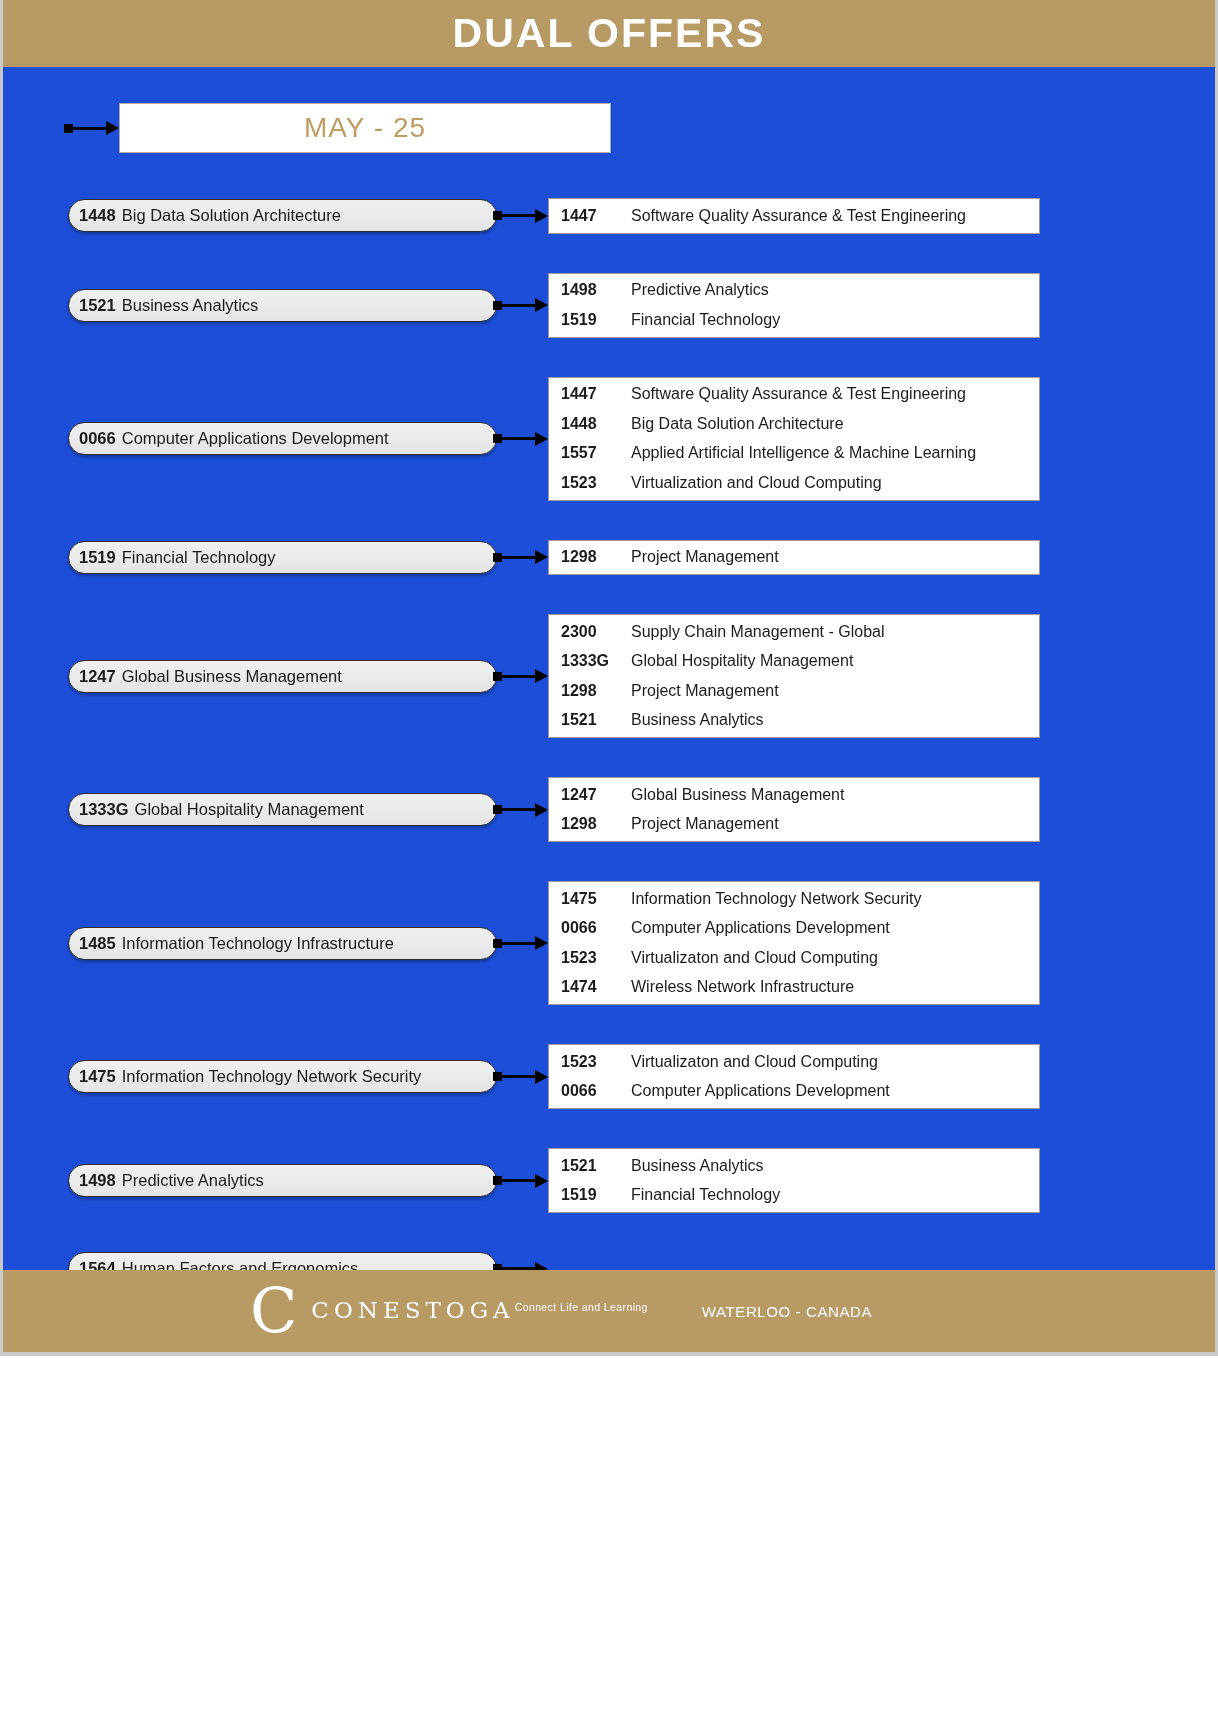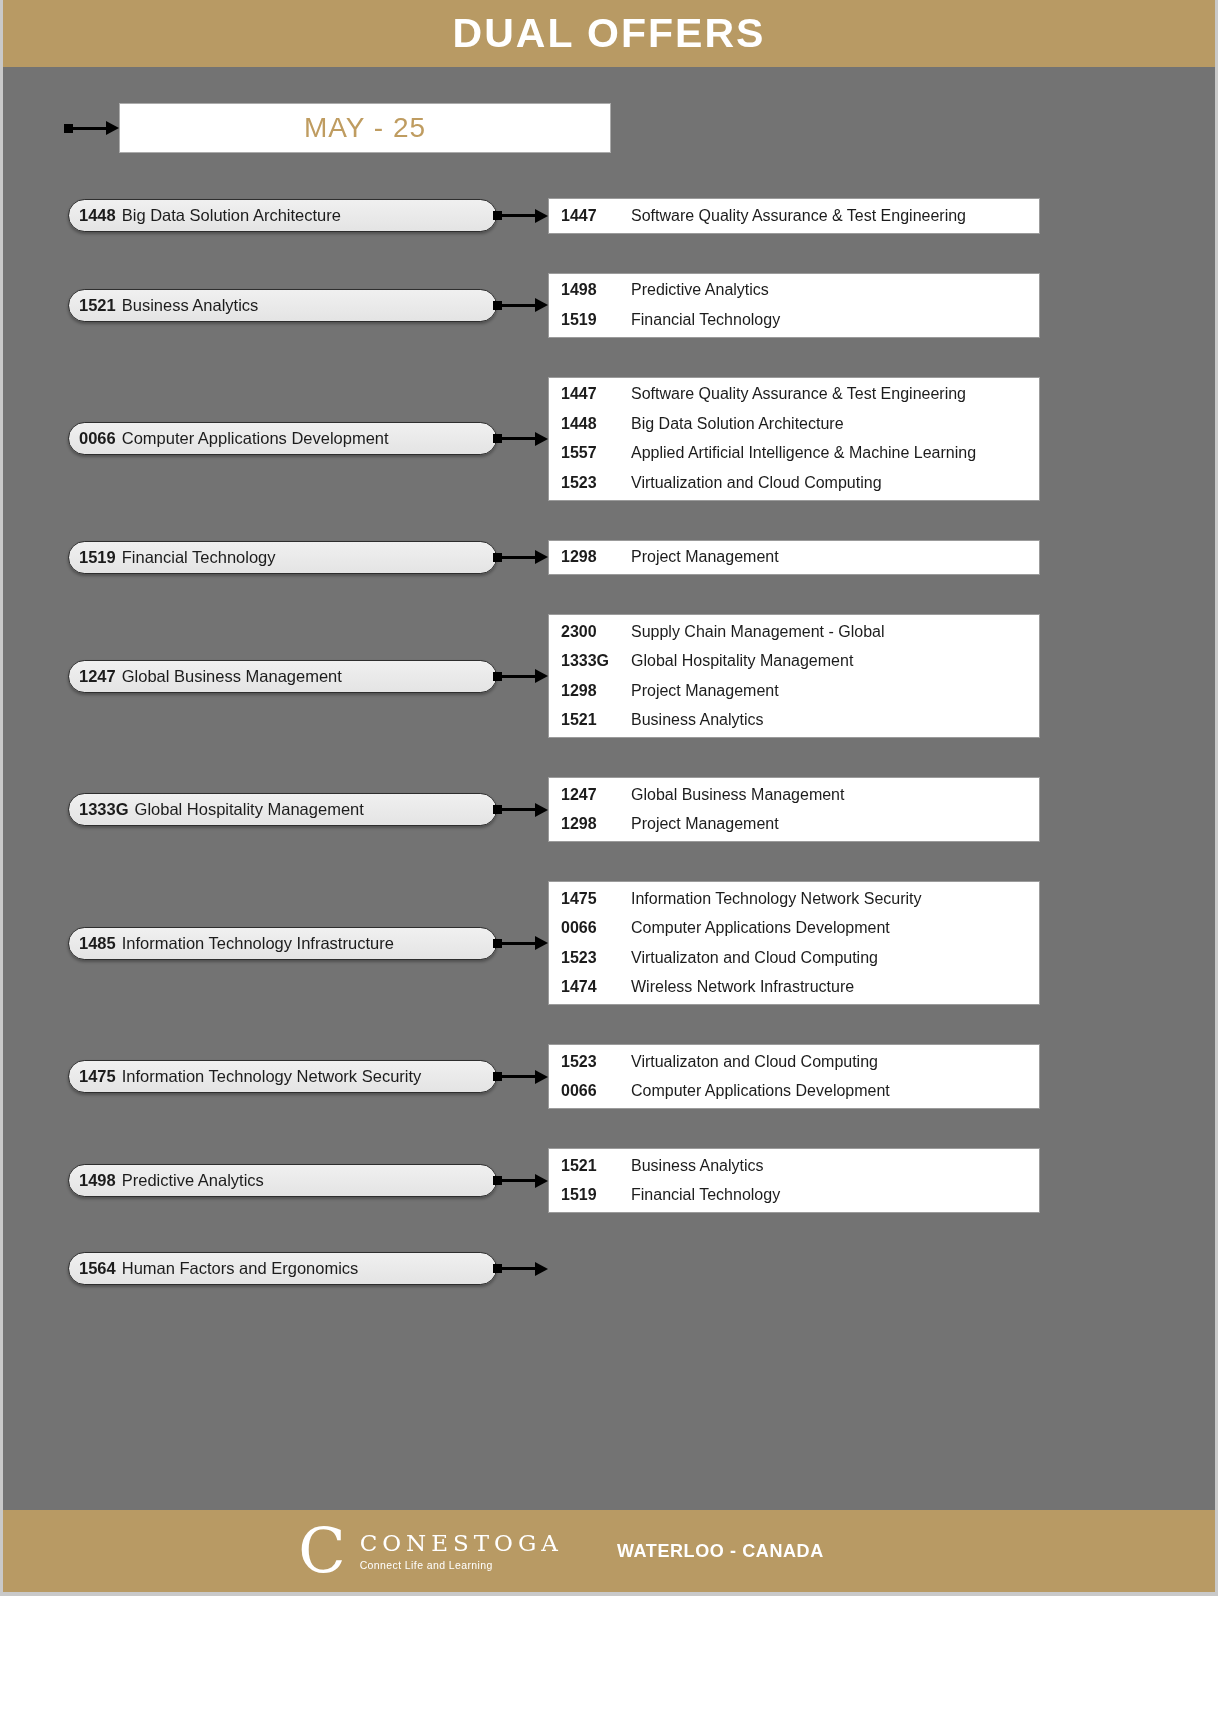--- a/index.html
+++ b/index.html
@@ -1,21 +1,21 @@
 <!DOCTYPE html>
 <html style="--banner-bg: #B89A64; --accent-gold: #BF9C60; --pill-fill: #EBEBEB; --pill-border: #2E2E2E; --box-border: #9B9B9B; --text: #1C1C1C; --page-edge: #C9C9C9;"><head>
 <meta charset="utf-8">
 <style>
   :root{
     --banner-bg:#B89A64; --accent-gold:#BF9C60; --pill-fill:#EBEBEB;
     --pill-border:#2E2E2E; --box-border:#9B9B9B; --text:#1C1C1C; --page-edge:#C9C9C9;
   }
   *{margin:0;padding:0;box-sizing:border-box;}
   body{background:#fff;font-family:"Liberation Sans",sans-serif;color:var(--text);}
-  .page{width:1218px;height:1596px;position:relative;background:#737373;
+  .page{width:1218px;height:1356px;position:relative;background:#1d4ed8;
         border-left:3px solid var(--page-edge);border-right:3px solid var(--page-edge);
         border-bottom:4px solid var(--page-edge);overflow:hidden;}
   
   .banner{height:67px;background:var(--banner-bg);display:flex;align-items:center;justify-content:center;}
   .banner h1{color:#fff;font-size:41px;font-weight:bold;letter-spacing:2px;}
   
   .canvas{padding:0 0 0 65px;}
   .hdr-row{display:flex;align-items:center;margin-top:36px;}
   .hdr-pill{width:429px;height:40px;border:2px solid #3A3A3A;border-radius:19px;
             background:linear-gradient(#F1F1F1,#E2E2E2);box-shadow:0 2px 3px rgba(0,0,0,.3);
@@ -40,25 +40,25 @@
   .tbox{width:492px;border:1px solid var(--box-border);background:#fff;padding:2px 0;}
   .tline{height:29.5px;display:flex;align-items:center;padding-left:12px;font-size:16px;}
   .tline .code{font-weight:bold;width:70px;flex:none;}
   .tline .name{white-space:nowrap;}
   
   .footer{position:absolute;left:0;right:0;bottom:0;height:82px;background:var(--banner-bg);
           display:flex;align-items:center;justify-content:center;}
   .logo-group{display:flex;align-items:center;transform:translateX(-48px);}
   .logo-c{font-family:"DejaVu Serif","Liberation Serif",serif;font-size:62px;line-height:1;
           color:#fff;font-weight:normal;margin-right:14px;}
-  .brand-block{display:flex;flex-direction:column;}
+  .brand-block{display:flex;flex-direction:row;}
   .brand{font-family:"DejaVu Serif","Liberation Serif",serif;font-size:23px;color:#fff;
          letter-spacing:5px;line-height:1.1;}
   .tagline{font-size:10.5px;color:#fff;letter-spacing:.4px;margin-top:3px;}
-  .location{font-size:18px;color:#fff;font-weight:bold;letter-spacing:.6px;margin-left:54px;}
+  .location{font-size:15px;color:#fff;font-weight:normal;letter-spacing:.6px;margin-left:54px;}
 </style>
 </head>
 <body>
 
 <div class="page">
 
   <header class="banner">
     <h1>DUAL OFFERS</h1>
   </header>
 

